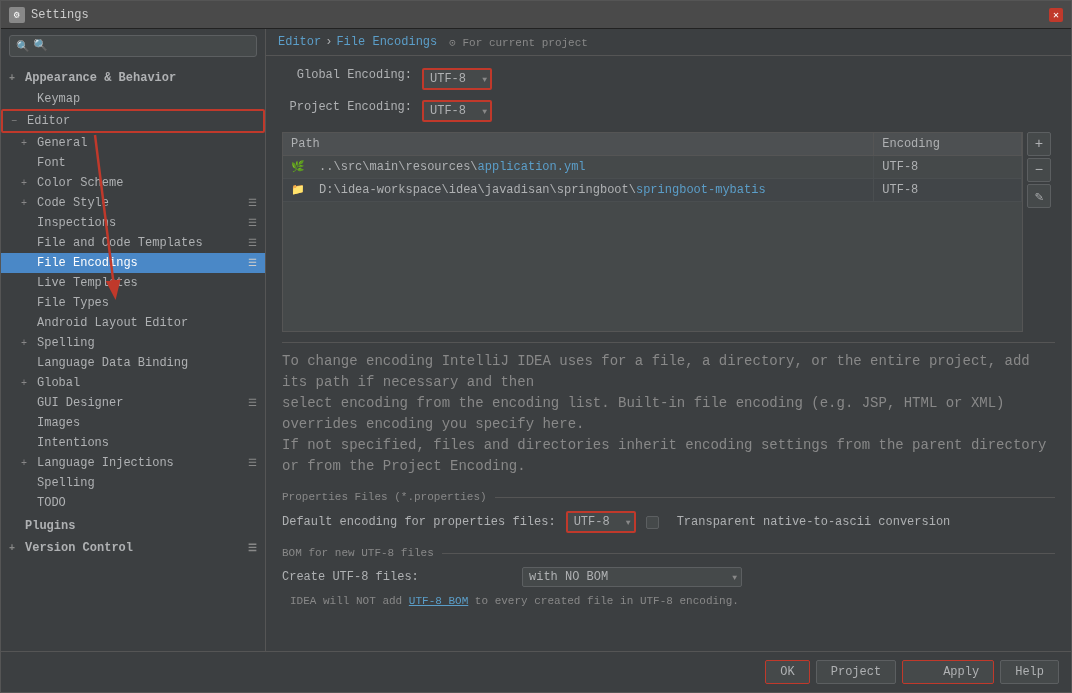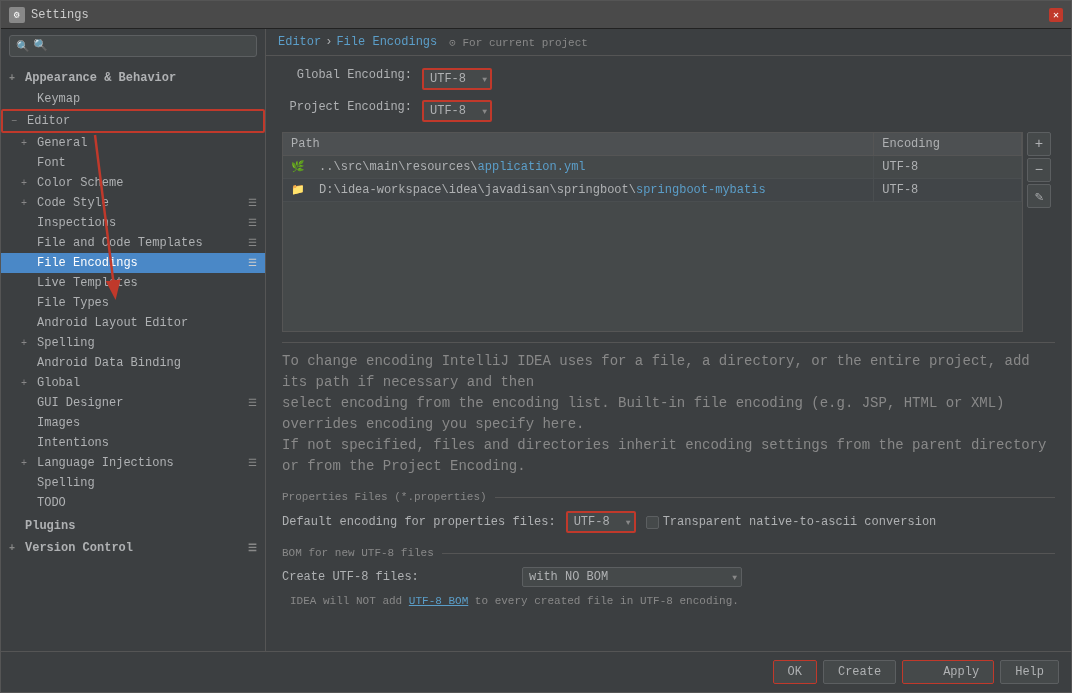--- a/index.html
+++ b/index.html
@@ -211,21 +211,21 @@
       margin-bottom: 8px;
     }
     .props-label {
       color: #afb1b3;
       font-size: 12px;
       min-width: 230px;
     }
     .checkbox-label {
       display: flex;
       align-items: center;
-      gap: 4px;
+      gap: 18px;
       color: #afb1b3;
       font-size: 12px;
       cursor: pointer;
     }
     .checkbox {
       width: 13px;
       height: 13px;
       border: 1px solid #5c5f61;
       background: #45494a;
       border-radius: 2px;
@@ -452,21 +452,21 @@
             <span>Android Layout Editor</span>
           </div>
           
           <div class="tree-item tree-indent-1">
             <span class="tree-expander">+</span>
             <span>Spelling</span>
           </div>
           
           <div class="tree-item tree-indent-1">
             <span class="tree-expander">&nbsp;</span>
-            <span>Android Data Binding</span>
+            <span>Language Data Binding</span>
           </div>
           
           <div class="tree-item tree-indent-1">
             <span class="tree-expander">+</span>
             <span>Global</span>
           </div>
           
           <div class="tree-item tree-indent-1">
             <span class="tree-expander">&nbsp;</span>
             <span>GUI Designer</span>
@@ -609,21 +609,21 @@
           </div>
           <div class="bom-note">
             <span>IDEA will NOT add </span><span class="bom-link">UTF-8 BOM</span><span> to every created file in UTF-8 encoding.</span>
           </div>
         </div>
       </div>
     </div>
 
     <div class="bottom-buttons">
       <button class="btn ok-btn">OK</button>
-      <button class="btn">Create</button>
+      <button class="btn">Project</button>
       <button class="btn apply-btn">Apply</button>
       <button class="btn">Help</button>
     </div>
   </div>
 
   <svg class="svg-arrow" width="1072" height="693" viewBox="0 0 1072 693" style="position:absolute; top:0; left:0; pointer-events:none; z-index:20;">
 
     <line x1="95" y1="135" x2="115" y2="295" stroke="#c0392b" stroke-width="2.5" marker-end="url(#arrowhead)"></line>
     <defs>
       <marker id="arrowhead" markerWidth="8" markerHeight="8" refX="6" refY="3" orient="auto">

